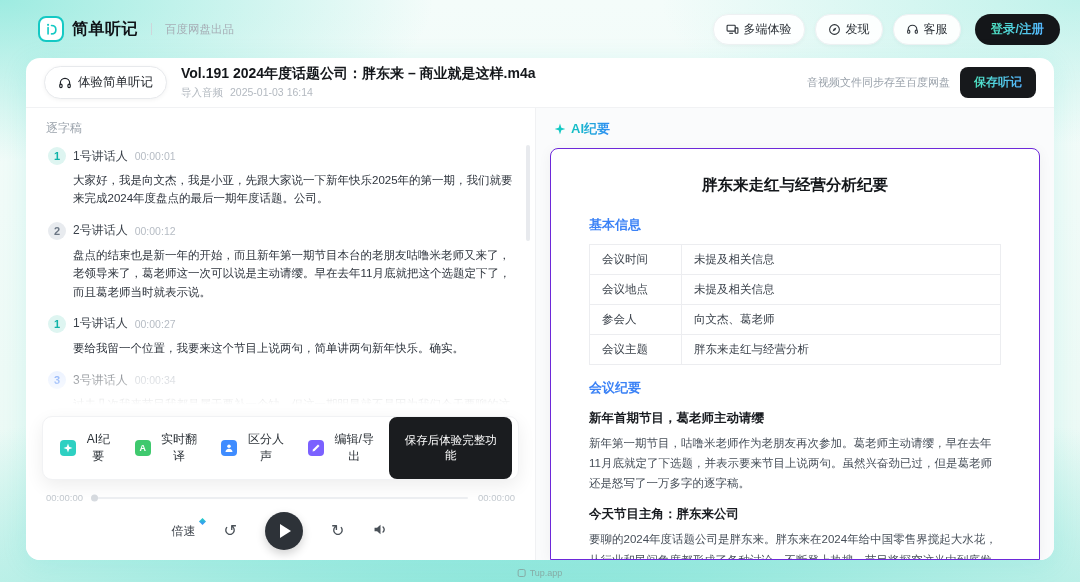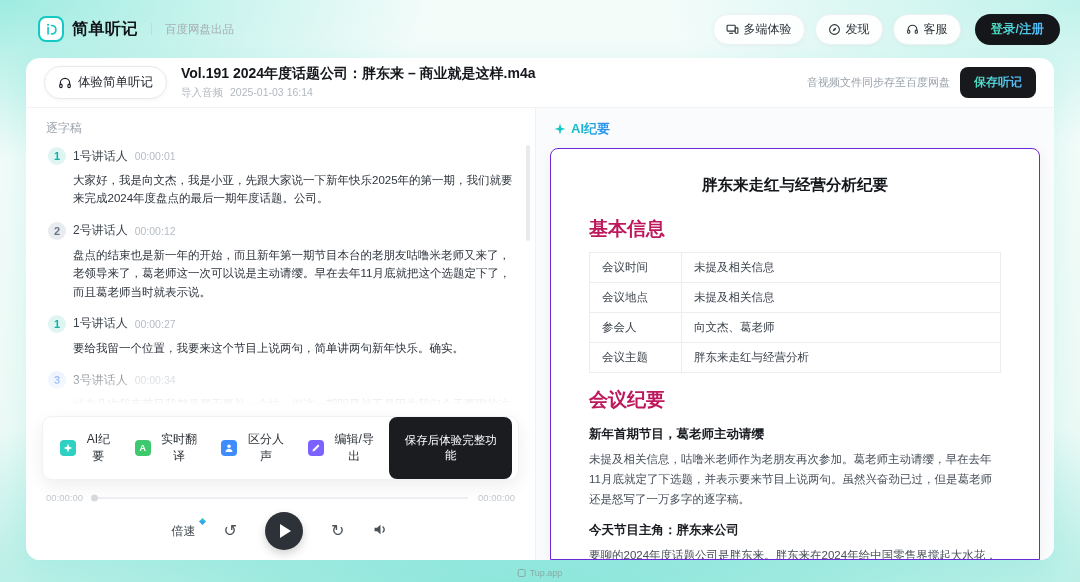--- a/index.html
+++ b/index.html
@@ -66,21 +66,21 @@
   .diamond { position:absolute; top:-4px; right:-9px; width:5px; height:5px; background:linear-gradient(135deg,#20d3c2,#3f8cff); transform:rotate(45deg); display:block; }
   .ctrl-ic { font-size:16px; color:#4a5158; cursor:pointer; line-height:1; }
   .play-btn { width:38px; height:38px; border-radius:50%; background:#2d3238; border:none; display:flex; align-items:center; justify-content:center; box-shadow:0 4px 10px rgba(0,0,0,.18); cursor:pointer; }
   .play-tri { width:0; height:0; border-left:11px solid #fff; border-top:7px solid transparent; border-bottom:7px solid transparent; margin-left:3px; }
   
   .right-panel { flex:1; min-width:0; background:#fafbfc; display:flex; flex-direction:column; min-height:0; }
   .panel-label { flex:0 0 auto; display:flex; align-items:center; gap:5px; padding:12px 18px 2px; }
   .grad-text2 { font-size:13px; font-weight:bold; background:linear-gradient(90deg,#10c2c0,#2f8cf5); -webkit-background-clip:text; background-clip:text; color:transparent; }
   .doc-card { flex:1; min-height:0; margin:8px 14px 0; background:#fff; border:1px solid #6d28d9; border-radius:8px 8px 0 0; box-shadow:0 2px 14px rgba(0,0,0,.05); padding:26px 38px; overflow:hidden; }
   .doc-title { text-align:center; font-size:15.5px; font-weight:bold; color:#14171b; margin-bottom:20px; }
-  .sec-heading { font-size:19px; font-weight:bold; color:#be185d; margin:14px 0 10px; }
+  .sec-heading { font-size:13px; font-weight:bold; color:#3b82f6; margin:14px 0 10px; }
   .info-table { width:100%; border-collapse:collapse; font-size:11.5px; color:#3c434c; }
   .info-table td { border:1px solid #ecedf0; padding:7px 12px; }
   .info-key { width:92px; }
   .minute-h { font-size:12.5px; font-weight:bold; color:#181b20; margin:13px 0 6px; }
   .minute-p { font-size:11.5px; color:#474f59; line-height:1.75; }
   
   .watermark { position:absolute; bottom:4px; left:50%; transform:translateX(-50%); display:flex; align-items:center; gap:4px; font-size:9px; color:#86aca6; }
   .wm-ic { width:8px; height:8px; border:1px solid #86aca6; border-radius:2px; display:block; }
 </style>
 </head>
@@ -291,21 +291,21 @@
               <td class="info-key">会议主题</td>
               <td>胖东来走红与经营分析</td>
             </tr>
           </tbody>
         </table>
 
         <div class="sec-heading">会议纪要</div>
 
         <div class="minutes">
           <div class="minute-h">新年首期节目，葛老师主动请缨</div>
-          <p class="minute-p">未提及相关信息，咕噜米老师作为老朋友再次参加。葛老师主动请缨，早在去年11月底就定了下选题，并表示要来节目上说两句。虽然兴奋劲已过，但是葛老师还是怒写了一万多字的逐字稿。</p>
+          <p class="minute-p">新年第一期节目，咕噜米老师作为老朋友再次参加。葛老师主动请缨，早在去年11月底就定了下选题，并表示要来节目上说两句。虽然兴奋劲已过，但是葛老师还是怒写了一万多字的逐字稿。</p>
           <div class="minute-h">今天节目主角：胖东来公司</div>
           <p class="minute-p">要聊的2024年度话题公司是胖东来。胖东来在2024年给中国零售界搅起大水花，从行业和民间角度都形成了各种讨论，不断登上热搜。节目将探究这当中到底发生了什么。</p>
 
           <p class="minute-p"></p>
         </div>
       </div>
     </div>
 
   </div>
 </div>

